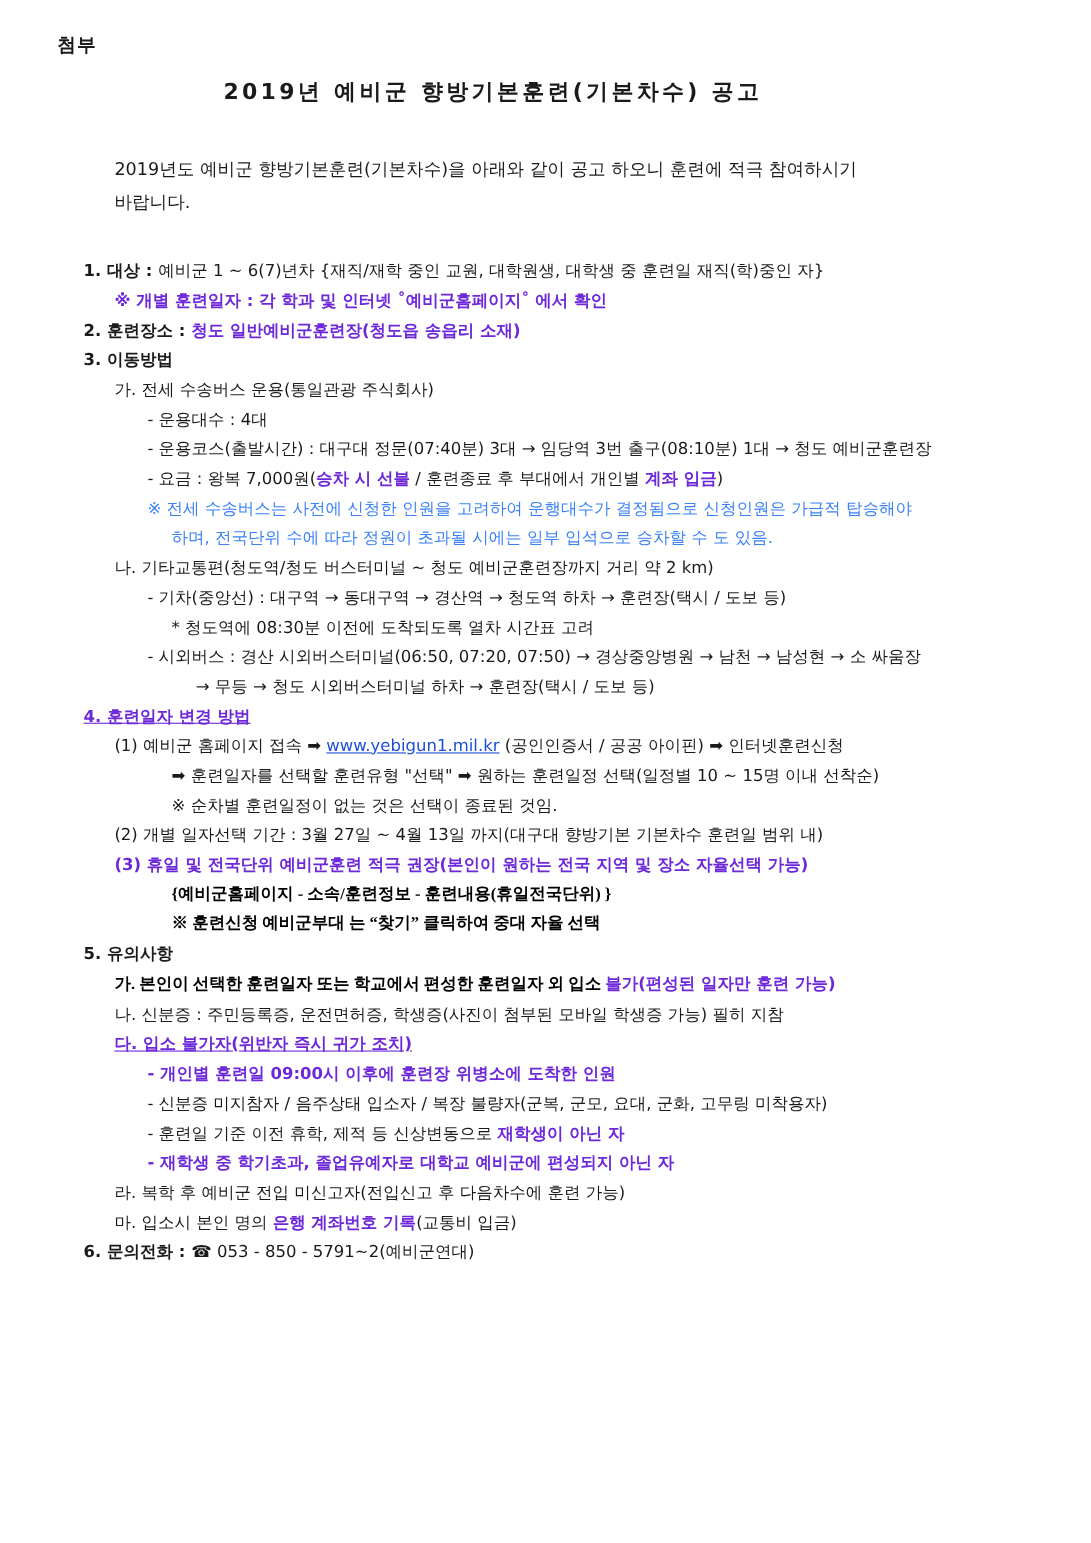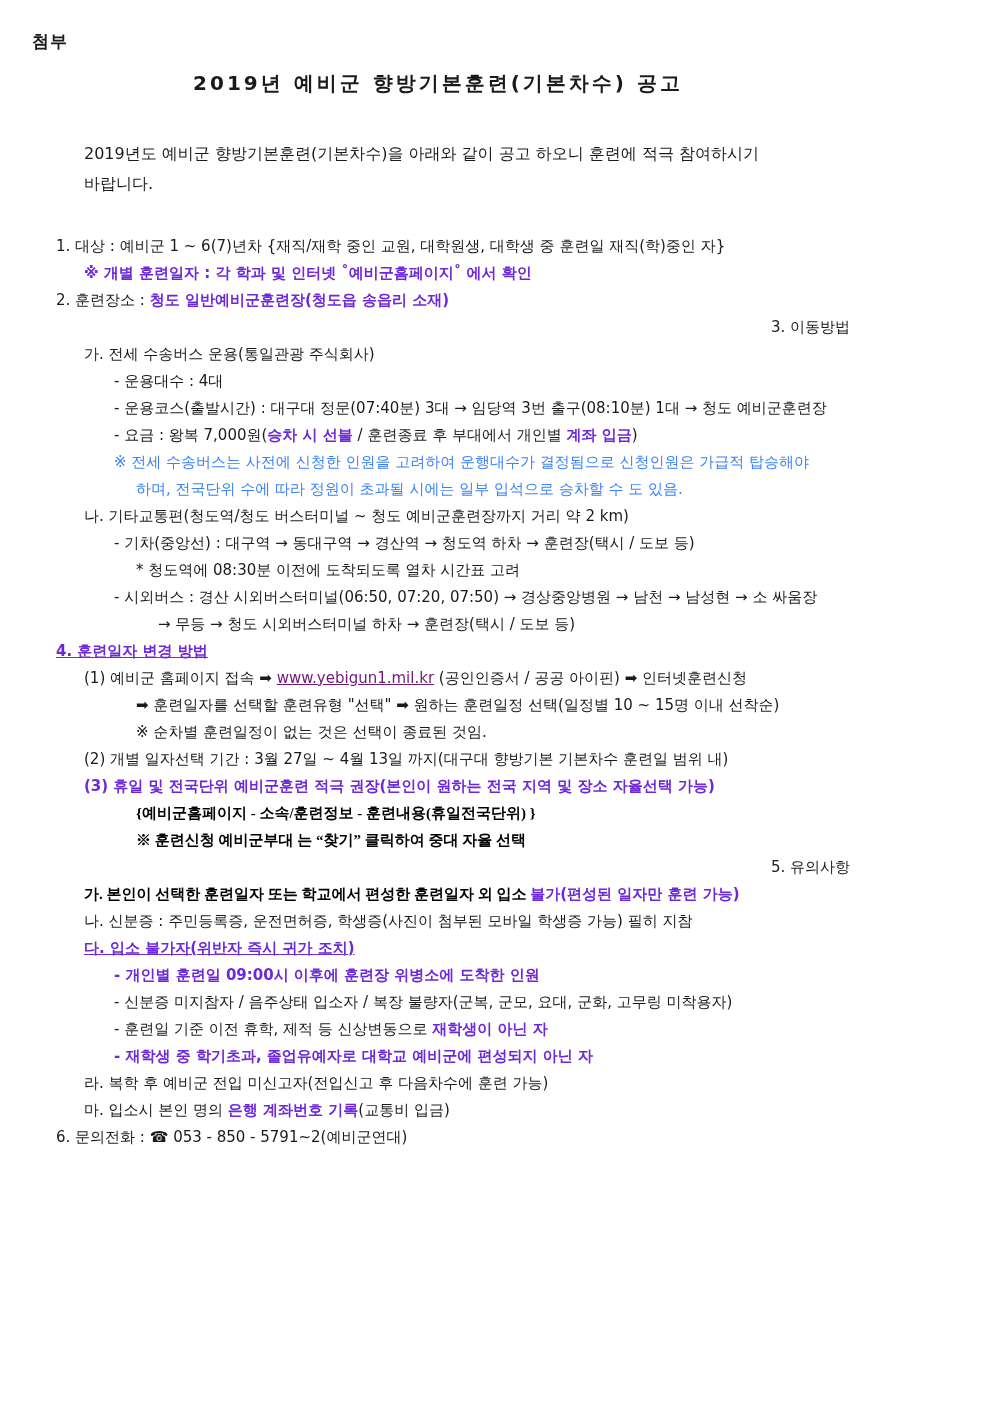--- a/index.html
+++ b/index.html
@@ -13,21 +13,21 @@
     font-family: "DejaVu Sans", "Liberation Sans", sans-serif;
     color: #1a1a1a;
     font-size: 15px;
     line-height: 1.55;
   }
   .page {
     position: relative;
     width: 896px;
     min-height: 1403px;
     box-sizing: border-box;
-    padding: 28px 46px 20px 26px;
+    padding: 28px 46px 20px 46px;
   }
   .attach {
     font-weight: bold;
     font-size: 17px;
     letter-spacing: 1px;
     margin-left: 6px;
   }
   h1.doc-title {
     text-align: center;
     font-size: 20px;
@@ -53,24 +53,24 @@
     white-space: nowrap;
   }
   .ind0  { padding-left: 30px; }
   .ind1  { padding-left: 58px; }
   .ind2  { padding-left: 88px; }
   .ind3  { padding-left: 110px; }
   .ind4  { padding-left: 132px; }
   .red { color: #3b82f6; }
   .red-b { color: #6d28d9; font-weight: bold; }
   .blue-b { color: #000000; font-weight: bold; font-family: Liberation Serif, serif; }
-  .black-b { font-weight: normal; text-align: right; }
+  .black-b { font-weight: bold; }
   .underline { text-decoration: underline; }
   .link {
-    color: #701a75;
+    color: #1d4ed8;
     text-decoration: underline;
   }
 </style>
 </head>
 <body>
 
 <div class="page">
 
   <div class="attach">첨부</div>
 

